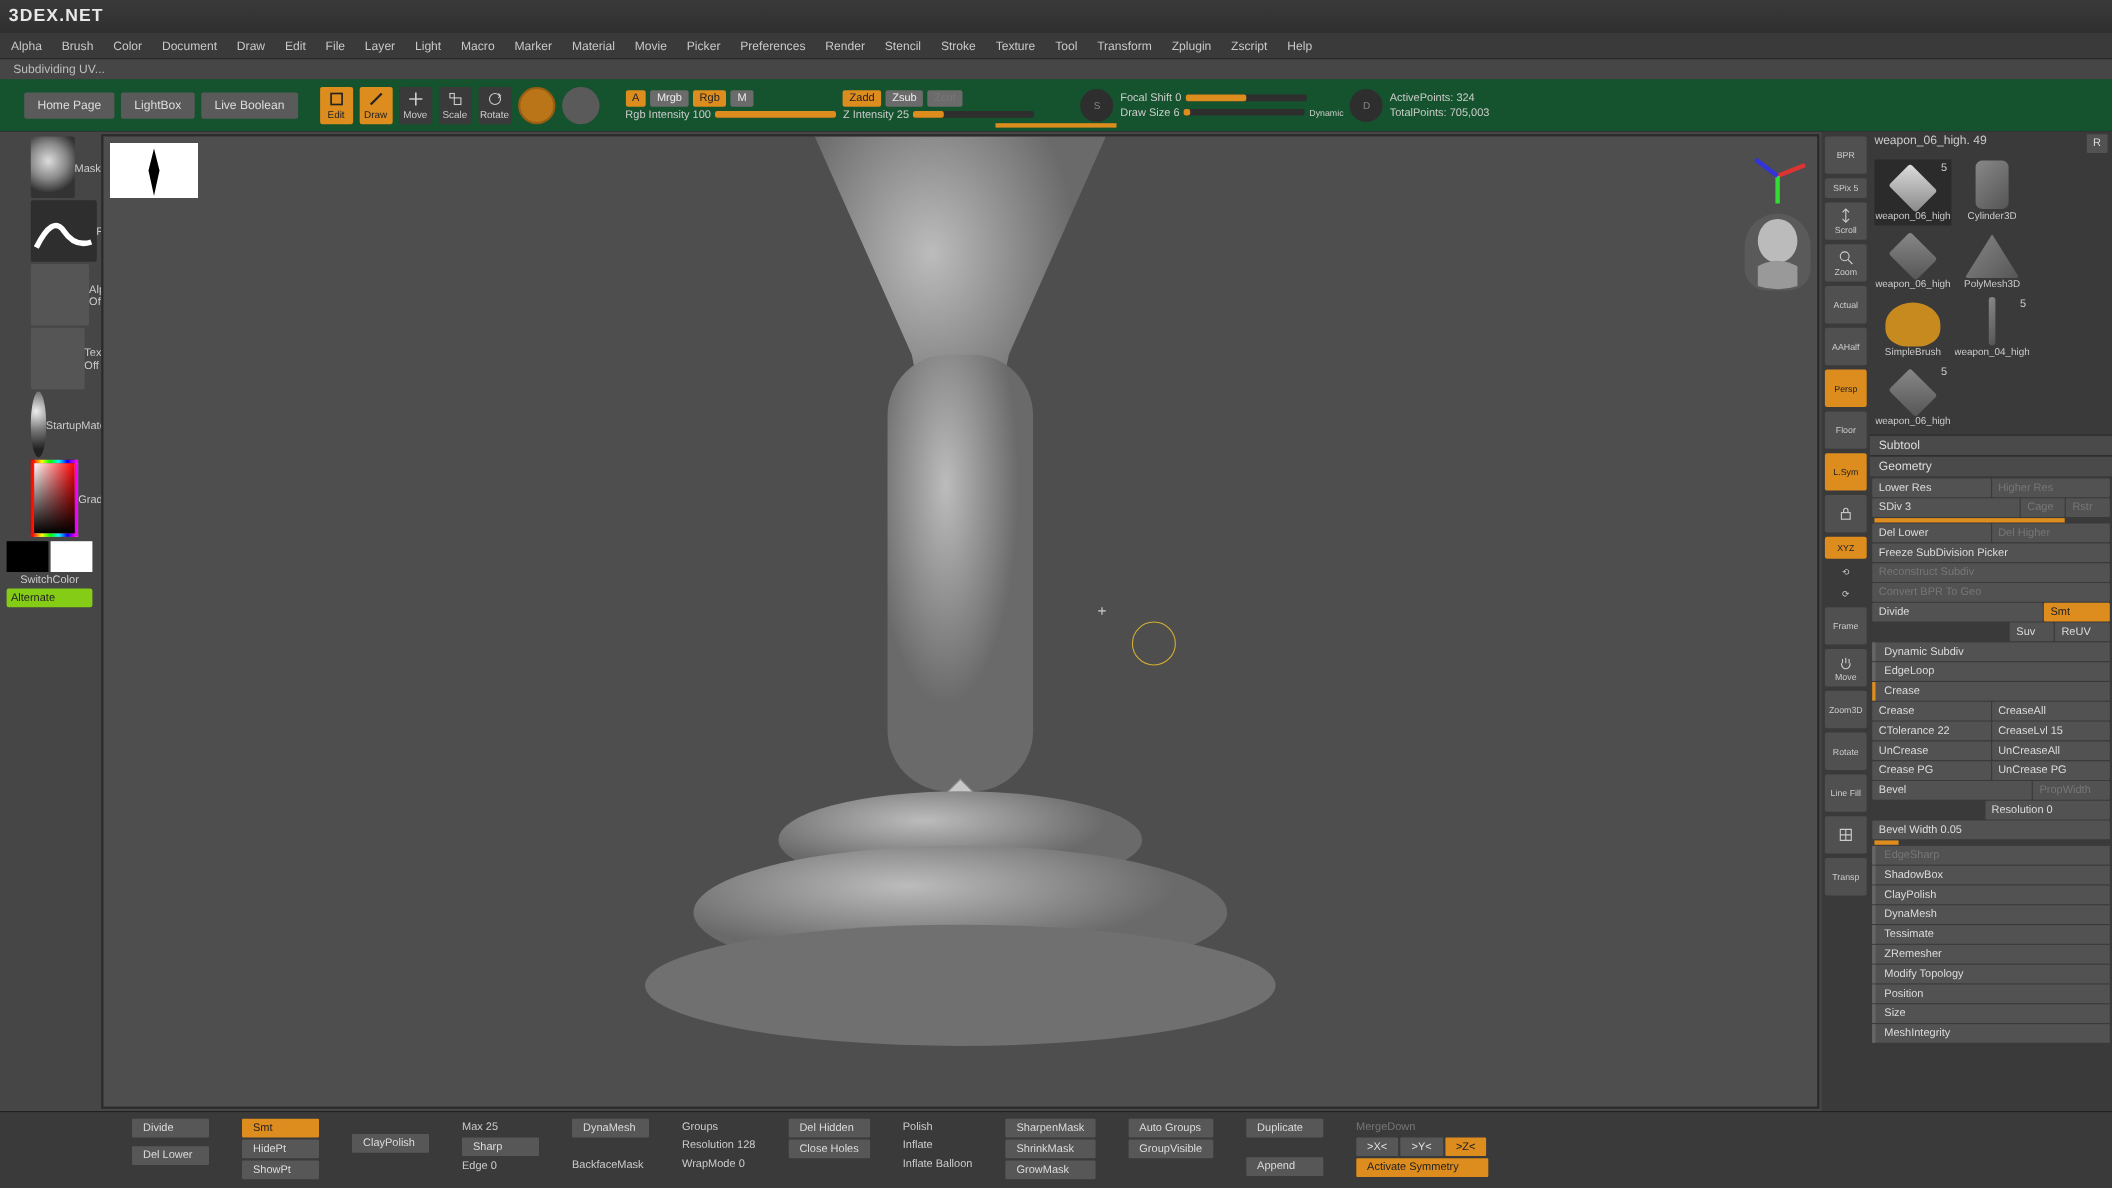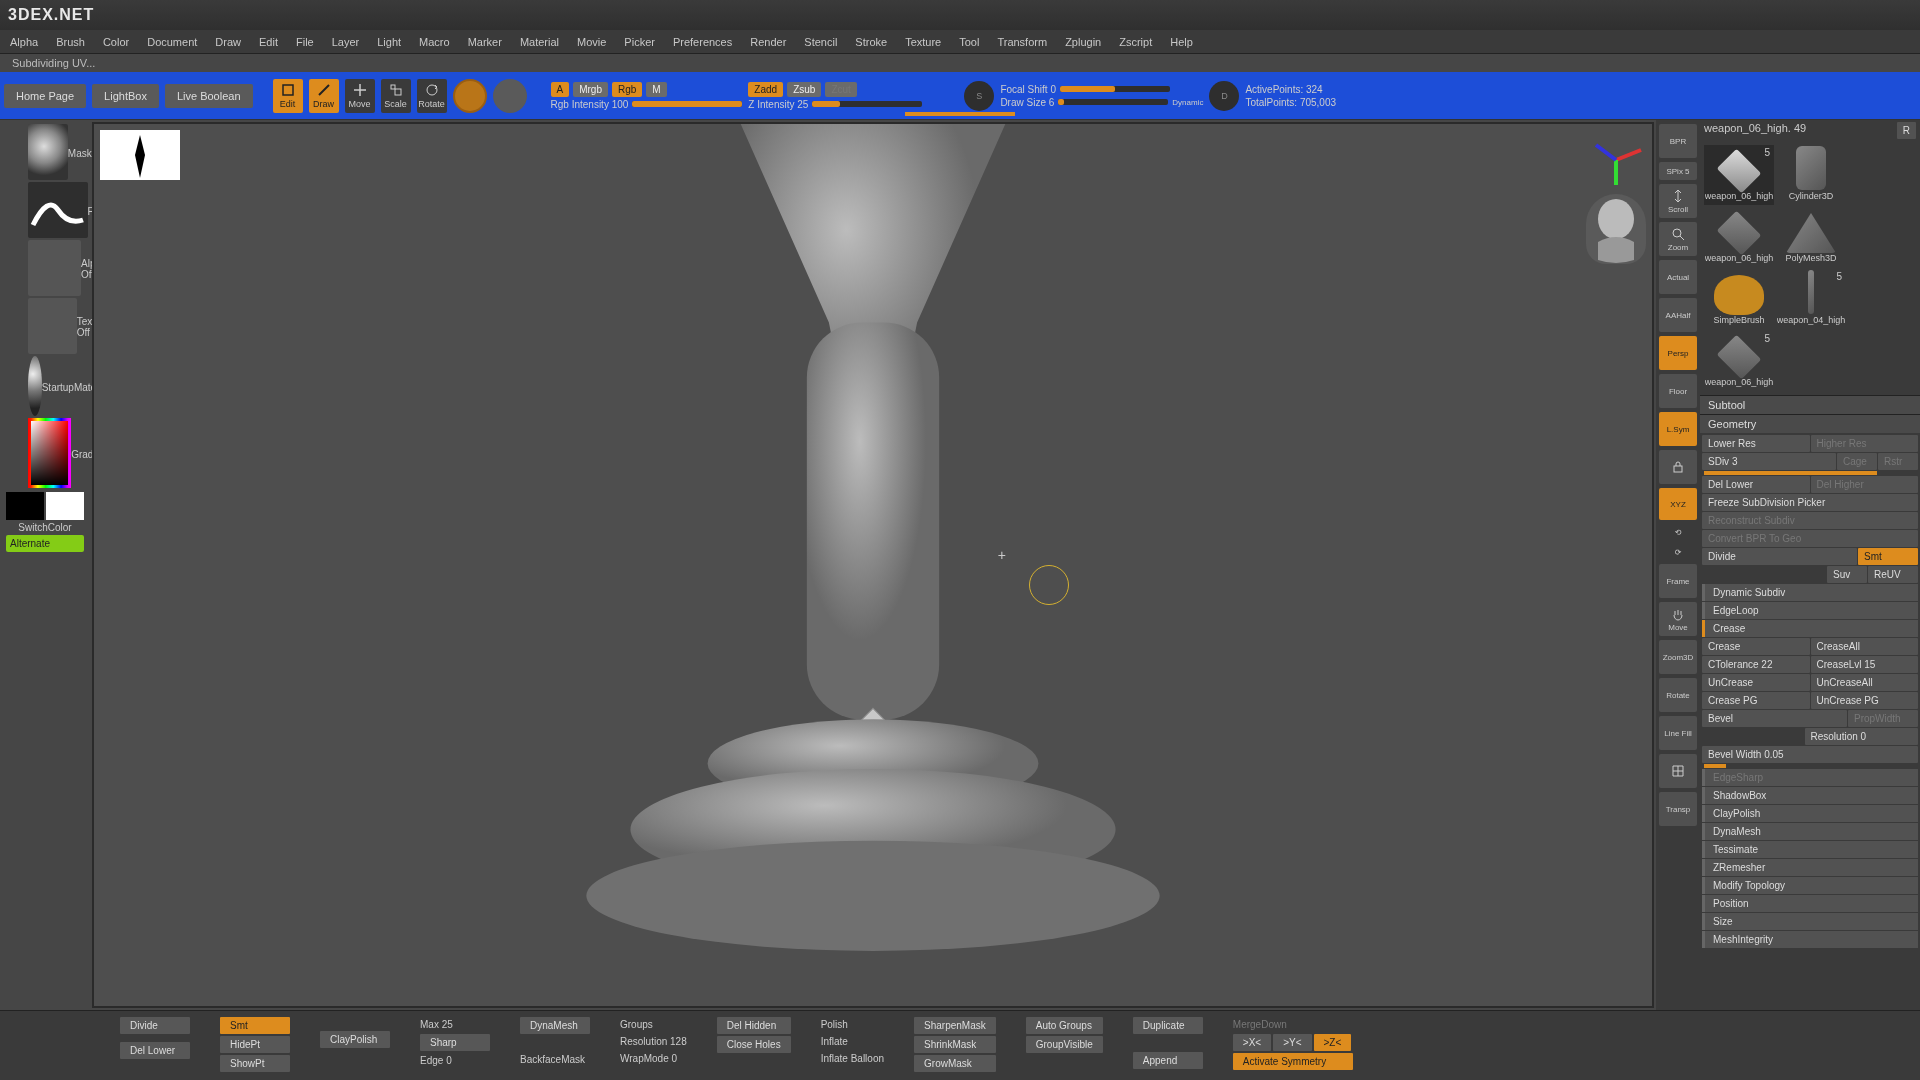--- a/index.html
+++ b/index.html
@@ -9,21 +9,21 @@
 .top-strip { height:30px; background:linear-gradient(180deg,#3a3a3a,#2f2f2f); display:flex; align-items:center; padding:0 8px; }
 .logo-text { font-size:16px; font-weight:bold; color:#e8e8e8; letter-spacing:1px; }
 
 
 .menubar { height:24px; background:#3a3a3a; display:flex; align-items:center; padding:0 10px; gap:18px; border-bottom:1px solid #222; }
 .menubar span { color:#c8c8c8; cursor:pointer; }
 
 .status-line { height:18px; background:#464646; padding:0 12px; color:#bdbdbd; display:flex; align-items:center; }
 
 
-.tool-row { height:48px; background:#1d4ed8; display:flex; align-items:center; padding:4px 4px; gap:6px; border-bottom:1px solid #333; }
+.tool-row { height:48px; background:#14532d; display:flex; align-items:center; padding:4px 22px; gap:6px; border-bottom:1px solid #333; }
 .gray-btn { background:#5a5a5a; color:#ddd; padding:6px 12px; border-radius:2px; }
 .orange-btn { background:#dd8c1e; color:#222; padding:4px; width:30px; height:34px; display:flex; flex-direction:column; align-items:center; justify-content:center; border-radius:2px; gap:2px; }
 .orange-btn .lbl { font-size:9px; }
 .dark-icon-btn { background:#3a3a3a; color:#ccc; width:30px; height:34px; display:flex; flex-direction:column; align-items:center; justify-content:center; border-radius:2px; gap:2px; }
 .dark-icon-btn .lbl { font-size:9px; }
 .orange-circle { width:34px; height:34px; border-radius:50%; background:#b97518; border:2px solid #9a5e12; }
 .gray-circle { width:34px; height:34px; border-radius:50%; background:#5a5a5a; }
 .pill { background:#6b6b6b; color:#eee; padding:2px 6px; border-radius:2px; font-size:10px; }
 .pill.orange { background:#dd8c1e; color:#222; }
 .slider-group { display:flex; flex-direction:column; gap:2px; }
@@ -47,21 +47,21 @@
 .viewport { flex:1; background:#4e4e4e; position:relative; border:2px solid #2a2a2a; margin:2px; }
 .ref-thumb { position:absolute; top:6px; left:6px; width:80px; height:50px; background:#fff; }
 .axis-gizmo { position:absolute; top:6px; right:6px; width:60px; height:60px; }
 .head-gizmo { position:absolute; top:70px; right:6px; width:60px; height:70px; background:#5a5a5a; border-radius:30px 30px 20px 20px; }
 .cursor-ring { position:absolute; top:50%; left:60%; width:40px; height:40px; border:1px solid #d4b030; border-radius:50%; }
 .cursor-cross { position:absolute; top:48%; left:58%; color:#ccc; font-size:14px; }
 
 .navrail { width:44px; background:#3a3a3a; display:flex; flex-direction:column; gap:4px; padding:4px 2px; align-items:center; }
 .navbtn { width:38px; height:34px; background:#505050; border-radius:2px; display:flex; flex-direction:column; align-items:center; justify-content:center; color:#ccc; font-size:8px; gap:2px; }
 .navbtn.active { background:#dd8c1e; color:#222; }
-.navbtn.xyz { background:#dd8c1e; color:#222; height:32px; }
+.navbtn.xyz { background:#dd8c1e; color:#222; height:20px; }
 
 .right-col { width:220px; background:#3a3a3a; display:flex; flex-direction:column; overflow:hidden; }
 .subtool-grid { display:flex; flex-wrap:wrap; padding:4px; gap:2px; }
 .sub-tile { width:70px; height:60px; background:#3a3a3a; display:flex; flex-direction:column; align-items:center; justify-content:flex-end; position:relative; }
 .sub-tile .tn { font-size:9px; color:#ccc; height:14px; overflow:hidden; }
 .sub-tile .cnt { position:absolute; top:2px; right:4px; font-size:10px; color:#ccc; }
 .sub-tile .th { width:50px; height:40px; background:linear-gradient(135deg,#888,#555); border-radius:4px; }
 .sub-tile.active { background:#2b2b2b; }
 .panel-header { background:#4a4a4a; color:#ddd; padding:3px 8px; font-size:11px; border-top:1px solid #222; }
 .panel-body { padding:2px; display:flex; flex-direction:column; gap:1px; }

